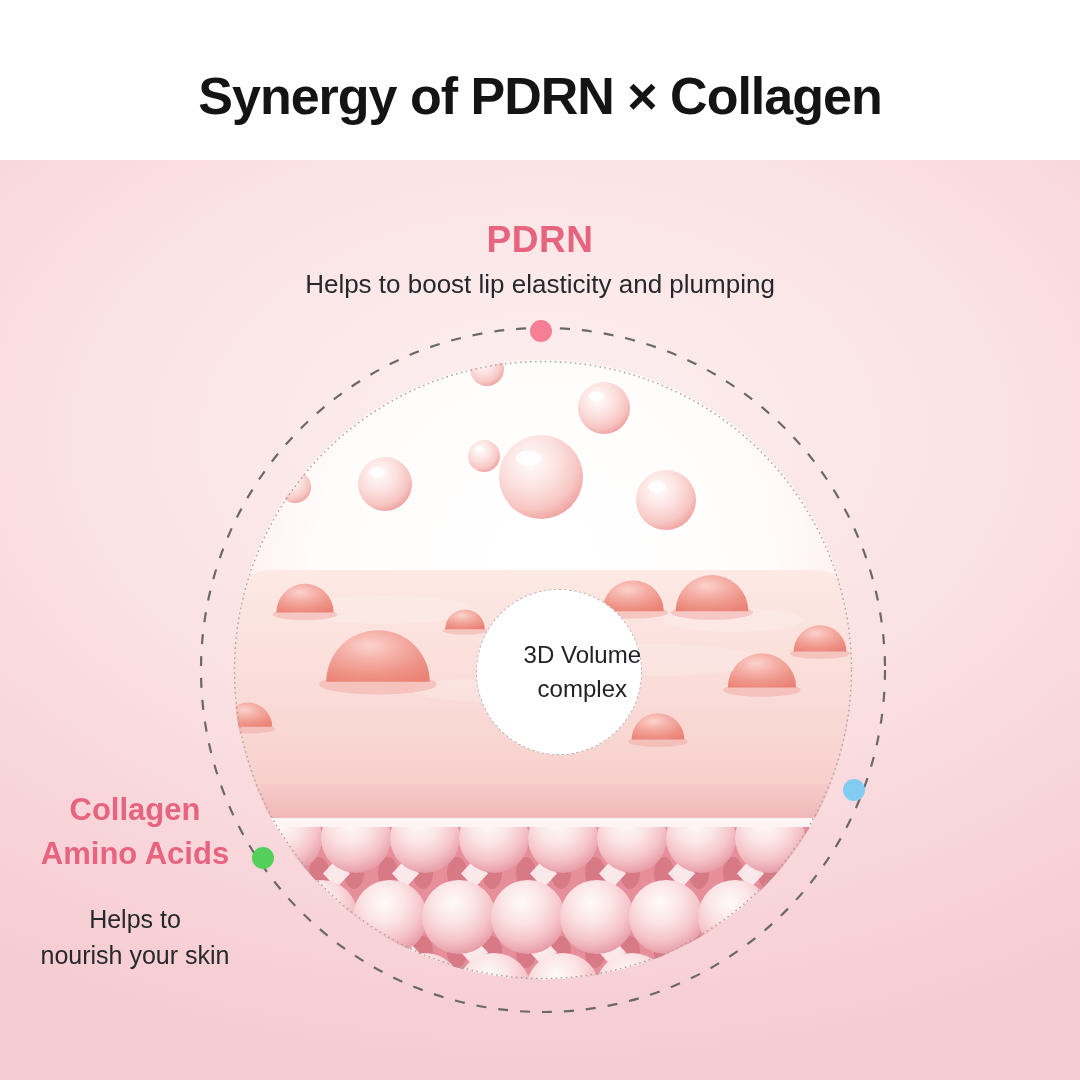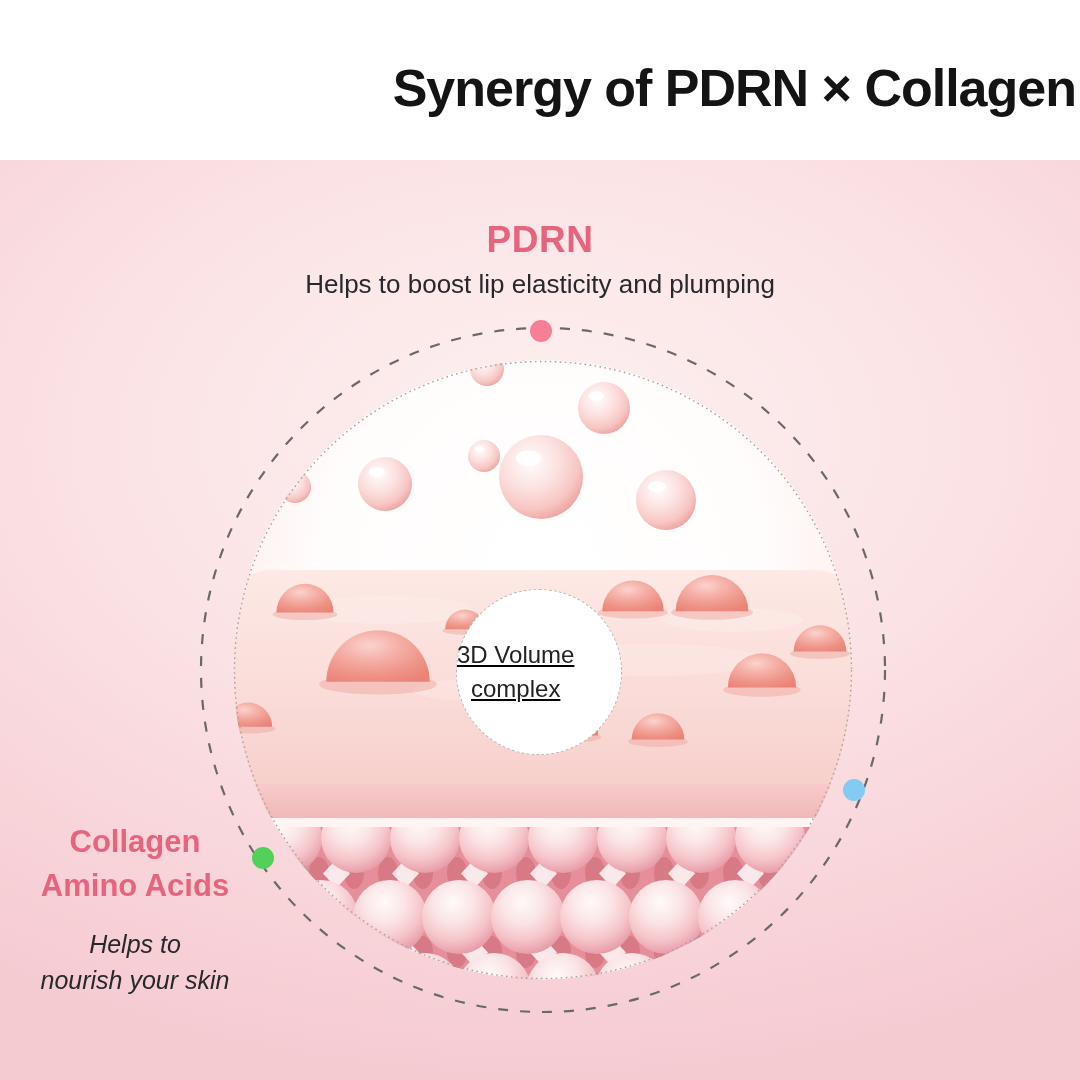--- a/index.html
+++ b/index.html
@@ -3,59 +3,59 @@
 <meta charset="utf-8">
 <style>
   html,body{margin:0;padding:0;background:#ffffff;}
   .page{
     position:relative;width:1080px;height:1080px;overflow:hidden;
     font-family:"Liberation Sans", sans-serif;background:#ffffff;
   }
   
   .header{position:absolute;left:0;top:0;width:1080px;height:160px;background:#ffffff;}
   .title{
-    margin:4px;padding-top:54px;text-align:right;
+    margin:12px;padding-top:54px;text-align:center;
     font-size:52px;line-height:60px;font-weight:800;color:#141414;letter-spacing:-1px;
   }
   
   .pink-panel{
     position:absolute;left:0;top:160px;width:1080px;height:920px;
     background:radial-gradient(90% 70% at 50% 30%, #fdf0f0 0%, #fbe3e5 45%, #f8d4d9 78%, #f5cbd2 100%);
   }
   
   .callout{position:absolute;text-align:center;}
   .callout .heading{
     font-weight:800;color:#e7647f;white-space:pre-line;
   }
   .callout .desc{
     font-weight:500;color:#27282c;white-space:pre-line;
   }
   .callout-top{left:0;top:218px;width:1080px;}
   .callout-top .heading{font-size:37px;line-height:44px;letter-spacing:.5px;}
   .callout-top .desc{margin-top:4px;font-size:26px;line-height:36px;}
-  .callout-left{left:0;top:820px;width:270px;}
+  .callout-left{left:0;top:788px;width:270px;}
   .callout-right{left:768px;top:851px;width:300px;}
   .callout-left .heading,.callout-right .heading{font-size:31px;line-height:44px;}
-  .callout-left .desc,.callout-right .desc{margin-top:18px;font-size:25px;line-height:36px;font-style:italic;}
+  .callout-left .desc,.callout-right .desc{margin-top:25px;font-size:25px;line-height:36px;}
   
   .ring-svg{position:absolute;left:197px;top:324px;}
   .marker{position:absolute;width:22px;height:22px;border-radius:50%;}
   .marker-pdrn{left:530px;top:320px;background:#f67e95;}
   .marker-collagen{left:252px;top:847px;background:#52d05a;}
   .marker-hyaluronic{left:843px;top:779px;background:#82cbf1;}
   
   .illus-wrap{
     position:absolute;left:233px;top:360px;width:620px;height:620px;
     border-radius:50%;overflow:hidden;
   }
   
   .center-badge{
-    position:absolute;left:456px;top:589px;width:166px;height:166px;border-radius:50%;
+    position:absolute;left:476px;top:589px;width:166px;height:166px;border-radius:50%;
     background:#ffffff;border:1.5px dashed #bdb7b5;box-sizing:border-box;
-    display:flex;align-items:center;justify-content:flex-start;text-align:center;text-decoration:underline;
+    display:flex;align-items:center;justify-content:flex-end;text-align:center;
   }
   .center-badge .badge-label{
     font-size:24px;line-height:34px;font-weight:500;color:#222326;white-space:pre-line;
   }
 </style>
 </head>
 <body>
 
 <div class="page">
 

